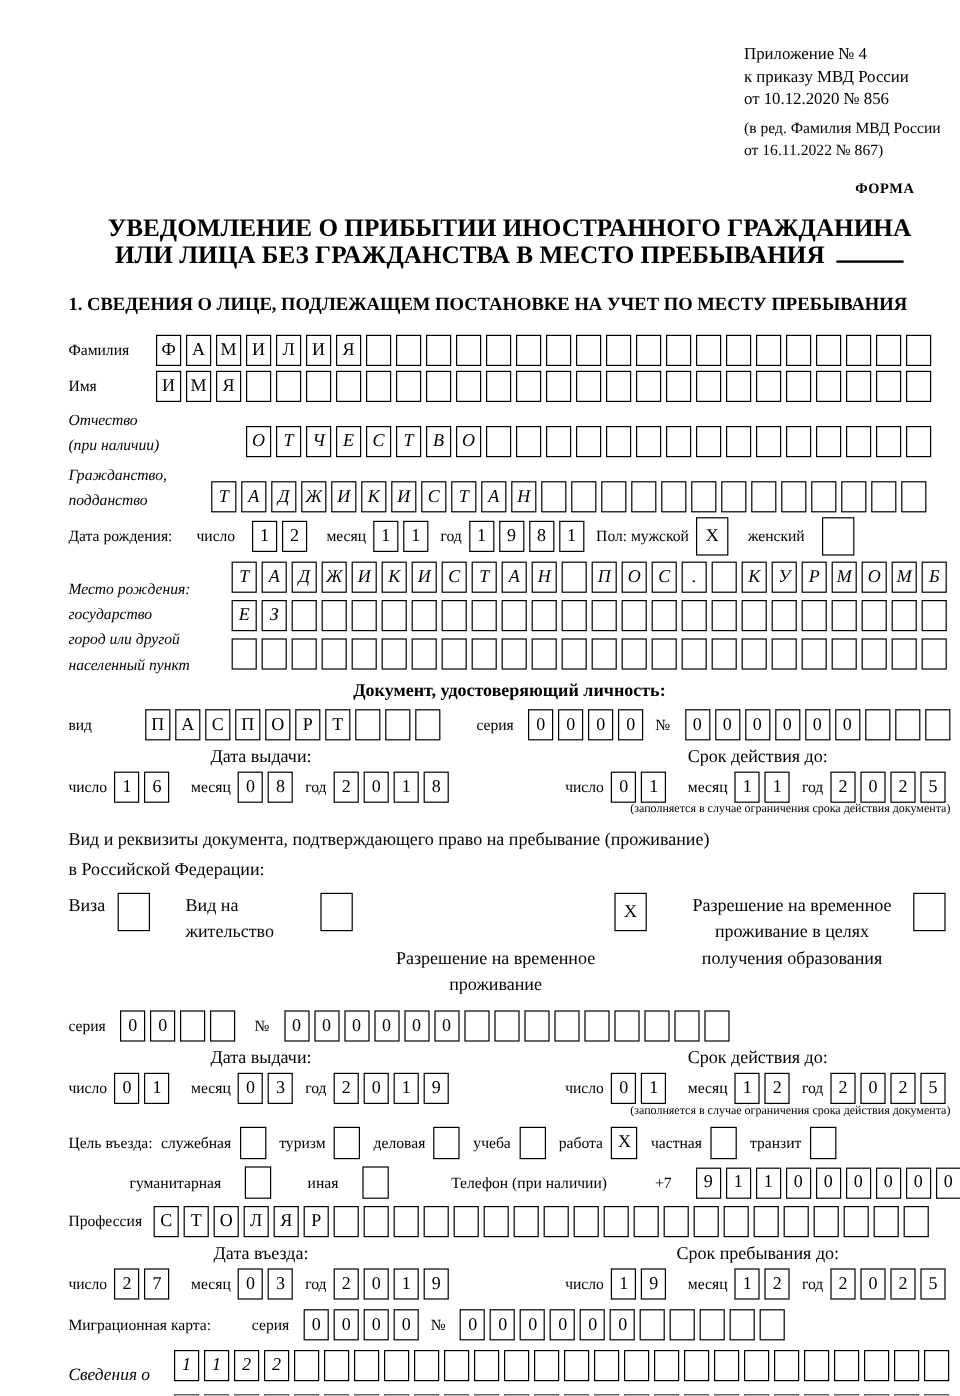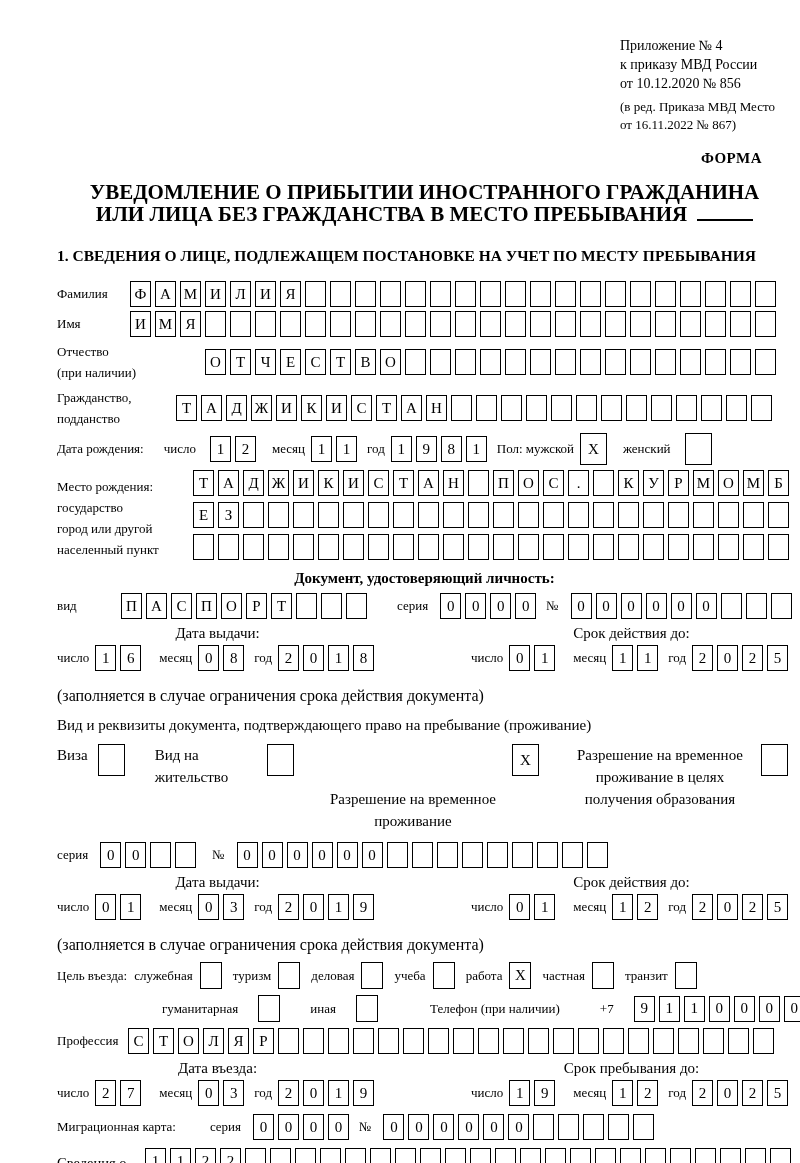--- a/index.html
+++ b/index.html
@@ -8,80 +8,80 @@
     width:800px; height:1163px; overflow:hidden;
     font-family:"Liberation Serif","DejaVu Serif",serif;
     color:#000; font-size:15px;
   }
   .page { width:800px; height:1163px; padding:36px 8px 12px 57px; }
 
   
   .hdr-note { margin-left:563px; font-size:14px; line-height:19px; }
   .hdr-note .sub { font-size:13px; line-height:18px; }
   .hdr-note .sub.first { margin-top:5px; }
-  .forma { margin-top:16px; text-align:right; padding-right:30px; font-weight:bold; font-size:15px; letter-spacing:.5px; }
+  .forma { margin-top:16px; text-align:right; padding-right:30px; font-weight:bold; font-size:12px; letter-spacing:.5px; }
 
   
   .title { margin-top:14px; text-align:center; font-weight:bold; font-size:21px; line-height:22px; }
   .blank-line { display:inline-block; width:56px; height:14px; border-bottom:2px solid #000; margin-left:10px; }
   .sec-head { margin-top:22px; margin-bottom:16px; font-weight:bold; font-size:15.5px; }
 
   
   .cells { display:inline-flex; flex:none; }
   .cell {
     display:inline-flex; align-items:center; justify-content:center;
     width:21px; height:26px; border:1.7px solid #000; margin-right:4px;
     font-size:15px; line-height:1; flex:none; background:#fff;
   }
   .cb .cell { width:22px; height:27px; }
   .bigbox .cell { width:27px; height:32px; }
 
   .row { display:flex; align-items:center; margin-bottom:4px; }
-  .row.top { align-items:center; }
+  .row.top { align-items:flex-end;font-style:italic; }
   .lbl { font-size:13px; flex:none; }
   .lbl.multi div { line-height:21px; }
   .w73 { width:73px; } .w148 { width:148px; } .w119 { width:119px; }
   .w136 { width:136px; } .w71 { width:71px; } .w58 { width:58px; }
   .ml8 { margin-left:8px; } .ml14 { margin-left:14px; } .ml20 { margin-left:20px; }
   .ml28 { margin-left:28px; } .ml6 { margin-left:6px; }
   .gap6 { gap:6px; }
 
   .stackrows > .cells { display:flex; margin-bottom:6px; }
 
   .doc-head { text-align:center; font-weight:bold; margin:2px 0 6px 0; }
 
   
   .daterow { display:flex; justify-content:space-between; width:735px; margin-top:6px; }
   .datecol { }
   .datecol .datehead { text-align:center; margin-bottom:3px; }
   .dateline { display:flex; align-items:center; gap:6px; }
-  .vnote { width:735px; text-align:left; font-size:16px; margin:16px 0 8px 0; }
+  .vnote { width:735px; text-align:right; font-size:10px; margin:0 0 8px 0; }
 
   .intro { line-height:25px; margin-top:4px; }
 
   .opts { display:flex; align-items:flex-start; margin-top:6px; margin-bottom:10px; width:735px; }
   .opt { display:flex; align-items:flex-start; gap:10px; }
   .opt .olbl { line-height:22px; }
   .opt .wrap { text-align:center; }
   .opt + .opt { margin-left:26px; }
   .w178 { width:178px;margin-top:44px; } .w182 { width:182px; }
 
   .purp { display:flex; align-items:center; gap:7px; margin-bottom:6px; flex-wrap:nowrap; }
-  .indent { margin-left:105px;gap:20px; }
+  .indent { margin-left:51px;gap:20px; }
 </style>
 </head>
 <body>
 
 <div class="page">
 
   <div class="hdr-note">
     <div>Приложение № 4</div>
     <div>к приказу МВД России</div>
     <div>от 10.12.2020 № 856</div>
-    <div class="sub first">(в ред. Приказа МВД Место</div>
+    <div class="sub first">(в ред. Фамилия МВД России</div>
     <div class="sub">от 16.11.2022 № 867)</div>
   </div>
 
   <div class="forma">ФОРМА</div>
 
   <div class="title">
     <div>УВЕДОМЛЕНИЕ О ПРИБЫТИИ ИНОСТРАННОГО ГРАЖДАНИНА</div>
     <div>
       <span>ИЛИ ЛИЦА БЕЗ ГРАЖДАНСТВА В МЕСТО ПРЕБЫВАНИЯ</span><span class="blank-line"></span>
     </div>
@@ -416,20 +416,21 @@
             <span class="cell">2</span>
             <span class="cell">5</span>
           </span>
       </div>
     </div>
   </div>
   <div class="vnote">(заполняется в случае ограничения срока действия документа)</div>
 
   <div class="intro">
     <div>Вид и реквизиты документа, подтверждающего право на пребывание (проживание)</div>
+    <div>в Российской Федерации:</div>
   </div>
 
   <div class="opts">
     <div class="opt">
       <span class="olbl">Виза</span>
       <span class="cells bigbox">
           <span class="cell"></span>
         </span>
     </div>
     <div class="opt">

